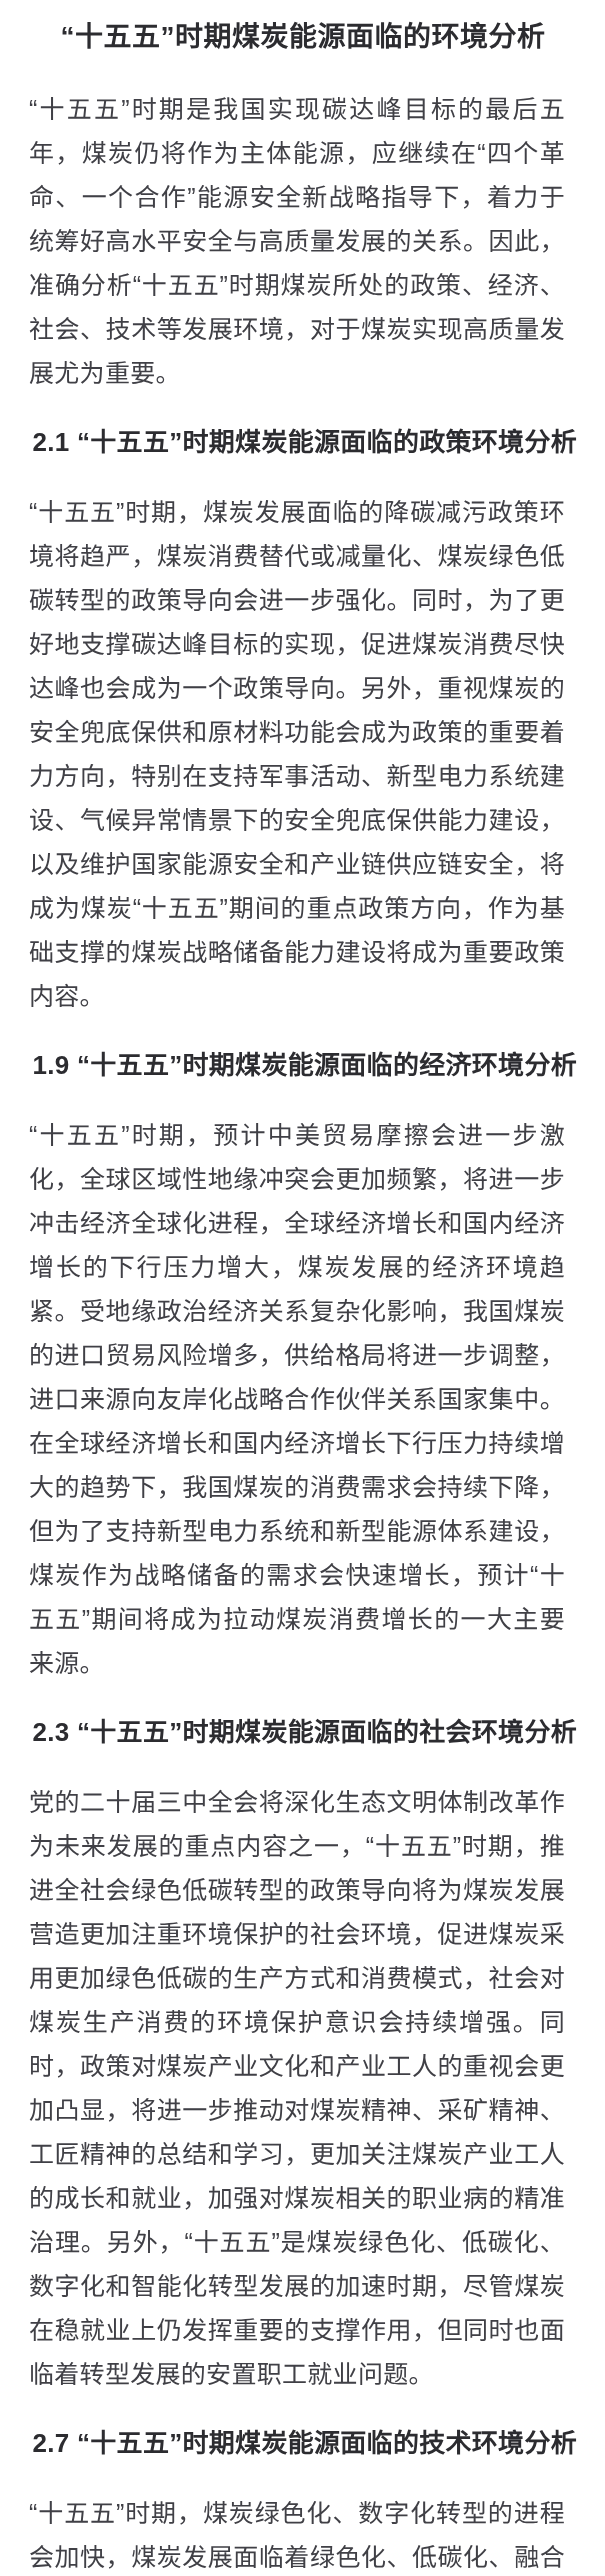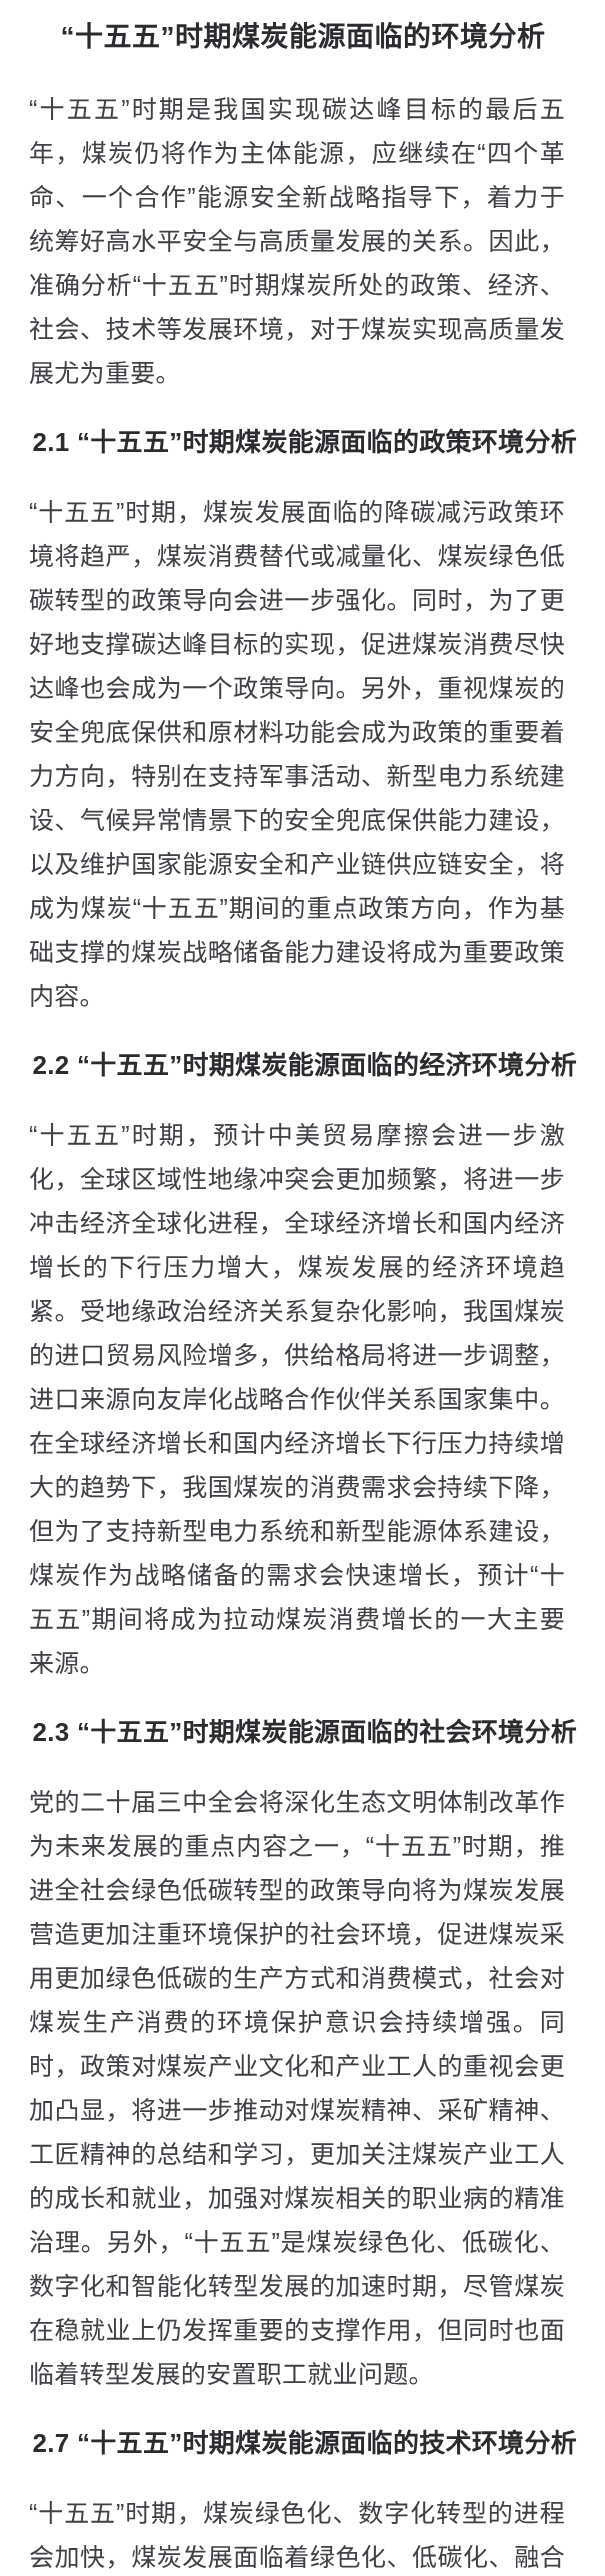--- a/index.html
+++ b/index.html
@@ -56,21 +56,21 @@
 
 <div class="article">
 
   <h1 class="article-title">“十五五”时期煤炭能源面临的环境分析</h1>
 
   <p class="para">“十五五”时期是我国实现碳达峰目标的最后五年，煤炭仍将作为主体能源，应继续在“四个革命、一个合作”能源安全新战略指导下，着力于统筹好高水平安全与高质量发展的关系。因此，准确分析“十五五”时期煤炭所处的政策、经济、社会、技术等发展环境，对于煤炭实现高质量发展尤为重要。</p>
 
   <h2 class="section-heading">2.1 “十五五”时期煤炭能源面临的政策环境分析</h2>
   <p class="para">“十五五”时期，煤炭发展面临的降碳减污政策环境将趋严，煤炭消费替代或减量化、煤炭绿色低碳转型的政策导向会进一步强化。同时，为了更好地支撑碳达峰目标的实现，促进煤炭消费尽快达峰也会成为一个政策导向。另外，重视煤炭的安全兜底保供和原材料功能会成为政策的重要着力方向，特别在支持军事活动、新型电力系统建设、气候异常情景下的安全兜底保供能力建设，以及维护国家能源安全和产业链供应链安全，将成为煤炭“十五五”期间的重点政策方向，作为基础支撑的煤炭战略储备能力建设将成为重要政策内容。</p>
 
-  <h2 class="section-heading">2.2 “十五五”时期煤炭能源面临的经济环境分析</h2>
+  <h2 class="section-heading">1.9 “十五五”时期煤炭能源面临的经济环境分析</h2>
   <p class="para">“十五五”时期，预计中美贸易摩擦会进一步激化，全球区域性地缘冲突会更加频繁，将进一步冲击经济全球化进程，全球经济增长和国内经济增长的下行压力增大，煤炭发展的经济环境趋紧。受地缘政治经济关系复杂化影响，我国煤炭的进口贸易风险增多，供给格局将进一步调整，进口来源向友岸化战略合作伙伴关系国家集中。在全球经济增长和国内经济增长下行压力持续增大的趋势下，我国煤炭的消费需求会持续下降，但为了支持新型电力系统和新型能源体系建设，煤炭作为战略储备的需求会快速增长，预计“十五五”期间将成为拉动煤炭消费增长的一大主要来源。</p>
 
   <h2 class="section-heading">2.3 “十五五”时期煤炭能源面临的社会环境分析</h2>
   <p class="para">党的二十届三中全会将深化生态文明体制改革作为未来发展的重点内容之一，“十五五”时期，推进全社会绿色低碳转型的政策导向将为煤炭发展营造更加注重环境保护的社会环境，促进煤炭采用更加绿色低碳的生产方式和消费模式，社会对煤炭生产消费的环境保护意识会持续增强。同时，政策对煤炭产业文化和产业工人的重视会更加凸显，将进一步推动对煤炭精神、采矿精神、工匠精神的总结和学习，更加关注煤炭产业工人的成长和就业，加强对煤炭相关的职业病的精准治理。另外，“十五五”是煤炭绿色化、低碳化、数字化和智能化转型发展的加速时期，尽管煤炭在稳就业上仍发挥重要的支撑作用，但同时也面临着转型发展的安置职工就业问题。</p>
 
   <h2 class="section-heading">2.7 “十五五”时期煤炭能源面临的技术环境分析</h2>
   <p class="para">“十五五”时期，煤炭绿色化、数字化转型的进程会加快，煤炭发展面临着绿色化、低碳化、融合化、数字化、智能化发展的技术环境。一方面，“双碳”战略目标相关的政策对煤炭发展提出了绿色低碳转型的需求，这将推动煤炭能源在生产、加工、运输、消费等全产业链中运用更绿色低碳的技术，建设更多绿色矿山，实现降碳减污的协同。同时，为了加快新型电力系统、新型能源体系建设，需要煤炭发挥更加灵活的调节和兜底作用，运用“煤炭+”多能互补融合的技术，为可再生能源发展提供安全保障和场景应用支持。另一方面，新一代信息技术革命将加速煤炭能源对数字技术的突破应用，新一代信息技术、人工智能、数据中心等煤炭信息基础设施建设加强，煤炭工业互联网平台、煤炭智能化采掘工作面、无人驾驶矿卡、采煤自动截割与跟机移架、选煤厂自动加介与装车等智能系统的运行更加常态化。</p>
 
 </div>
 

